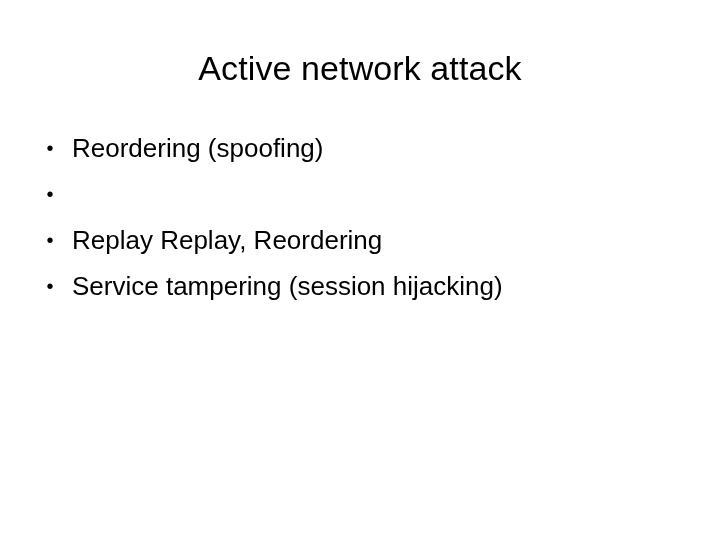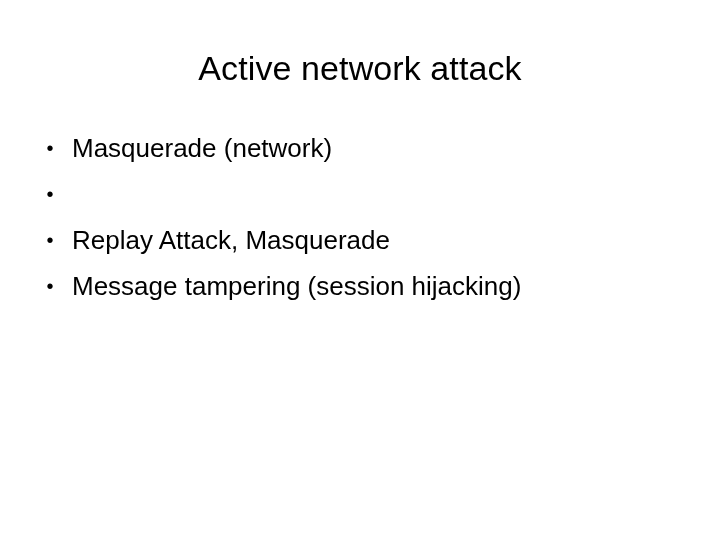--- a/index.html
+++ b/index.html
@@ -74,32 +74,32 @@
 <body>
 
 <div class="slide">
 
   <div class="slide-title">Active network attack</div>
 
   <ul class="bullet-list">
 
     <li class="bullet-item">
       <span class="bullet-marker">•</span>
-      <span class="bullet-text">Masquerade (network)</span>
+      <span class="bullet-text">Reordering (spoofing)</span>
     </li>
 
     <li class="bullet-item">
       <span class="bullet-marker">•</span>
     </li>
 
     <li class="bullet-item">
       <span class="bullet-marker">•</span>
-      <span class="bullet-text">Replay Attack, Masquerade</span>
+      <span class="bullet-text">Replay Replay, Reordering</span>
     </li>
 
     <li class="bullet-item">
       <span class="bullet-marker">•</span>
-      <span class="bullet-text">Message tampering (session hijacking)</span>
+      <span class="bullet-text">Service tampering (session hijacking)</span>
     </li>
 
   </ul>
 
 </div>
 
 </body></html>

